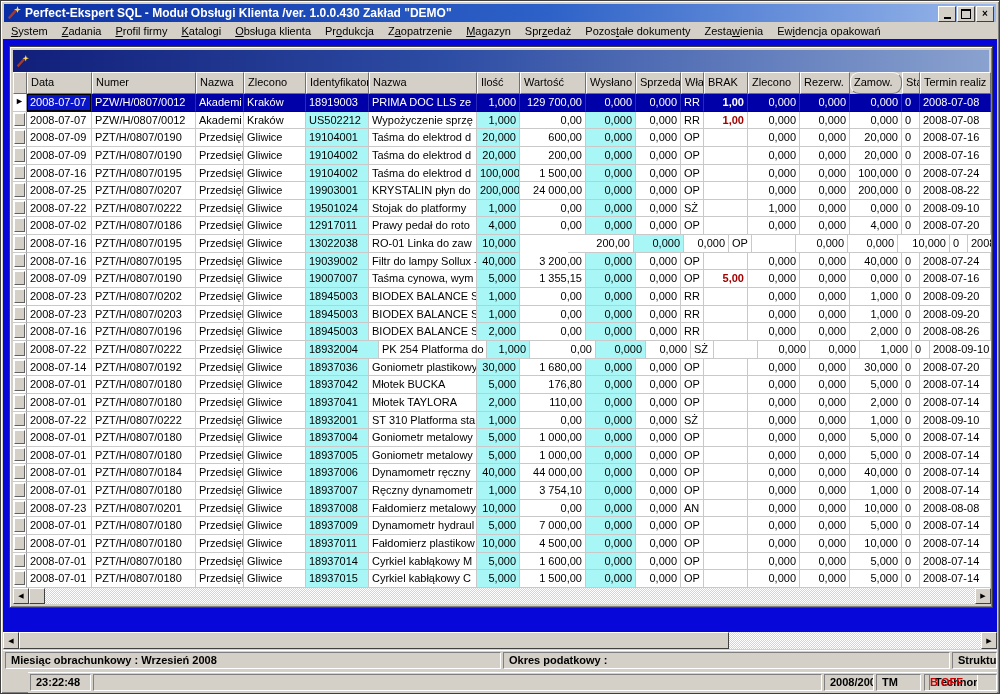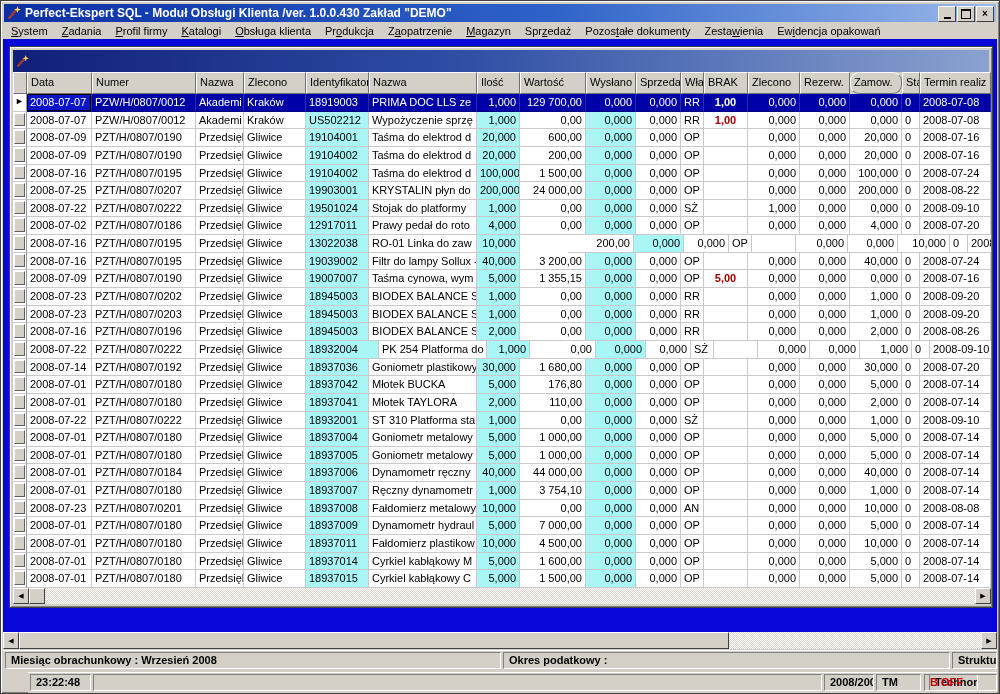--- a/index.html
+++ b/index.html
@@ -41,21 +41,21 @@
   .grid-header{display:flex;height:22px;background:#d4d0c8;}
   .hcell{box-sizing:border-box;flex:none;border:1px solid;
     border-color:#fdfdfd #707070 #707070 #fdfdfd;background:#d4d0c8;
     font-size:11px;line-height:19px;padding:0 3px;overflow:hidden;white-space:nowrap;}
   .grid-rows{height:494px;overflow:hidden;}
   .grow{display:flex;height:17.643px;background:#fff;}
   .grow .cell{box-sizing:border-box;flex:none;border-right:1px solid #c9c9c9;
     border-bottom:1px solid #c9c9c9;font-size:11px;line-height:16px;padding:0 3px;
     overflow:hidden;white-space:nowrap;}
   .a-right{text-align:right;}
-  .a-center{text-align:center;padding:0 1px;}
+  .a-center{text-align:right;padding:0 1px;}
   .cyan{background:#a8f6f6;}
   .grow.selected{background:#0000a8;color:#fff;}
   .grow.selected .cell{border-right-color:#2a2ab8;border-bottom-color:#000080;}
   .grow.selected .cell.c-data{box-shadow:inset 0 0 0 1px #000;background:#0a14c8;}
   .brak{font-weight:bold;color:#a00000;}
   .selected .brak{color:#fff;}
   .selcol{width:14px;box-sizing:border-box;background:#fff;position:relative;
     border-right:1px solid #9a9a9a;border-bottom:1px solid #c9c9c9;flex:none;}
   .selbtn{position:absolute;left:1px;right:1px;top:1px;bottom:2px;background:#d4d0c8;
     border:1px solid;border-color:#fff #606060 #606060 #fff;}

